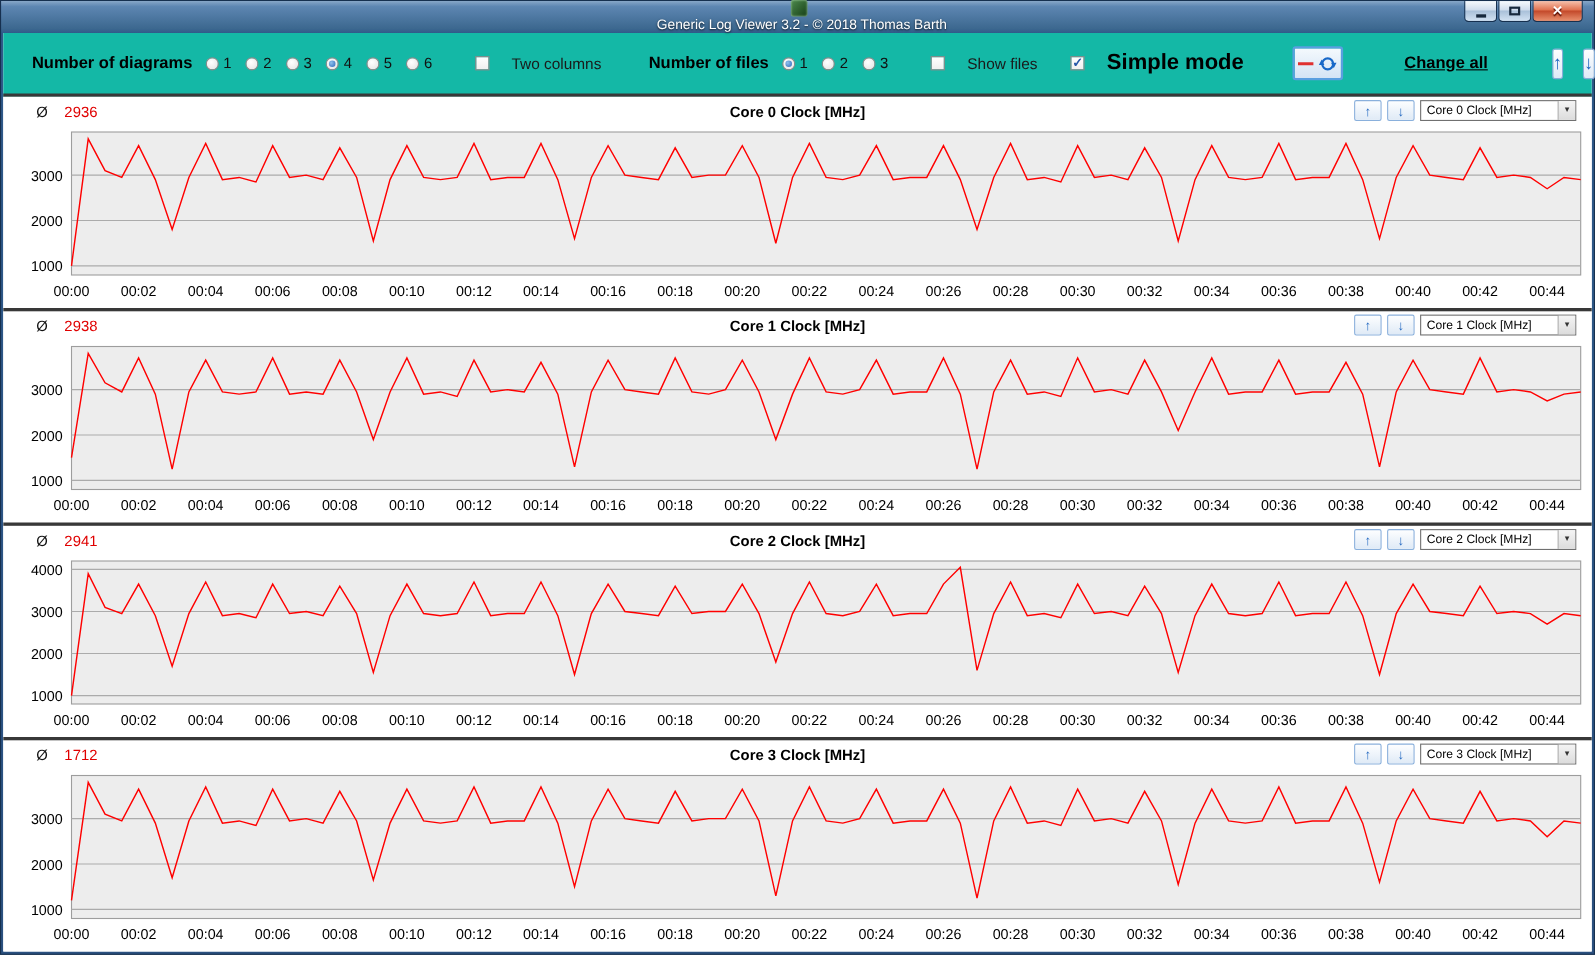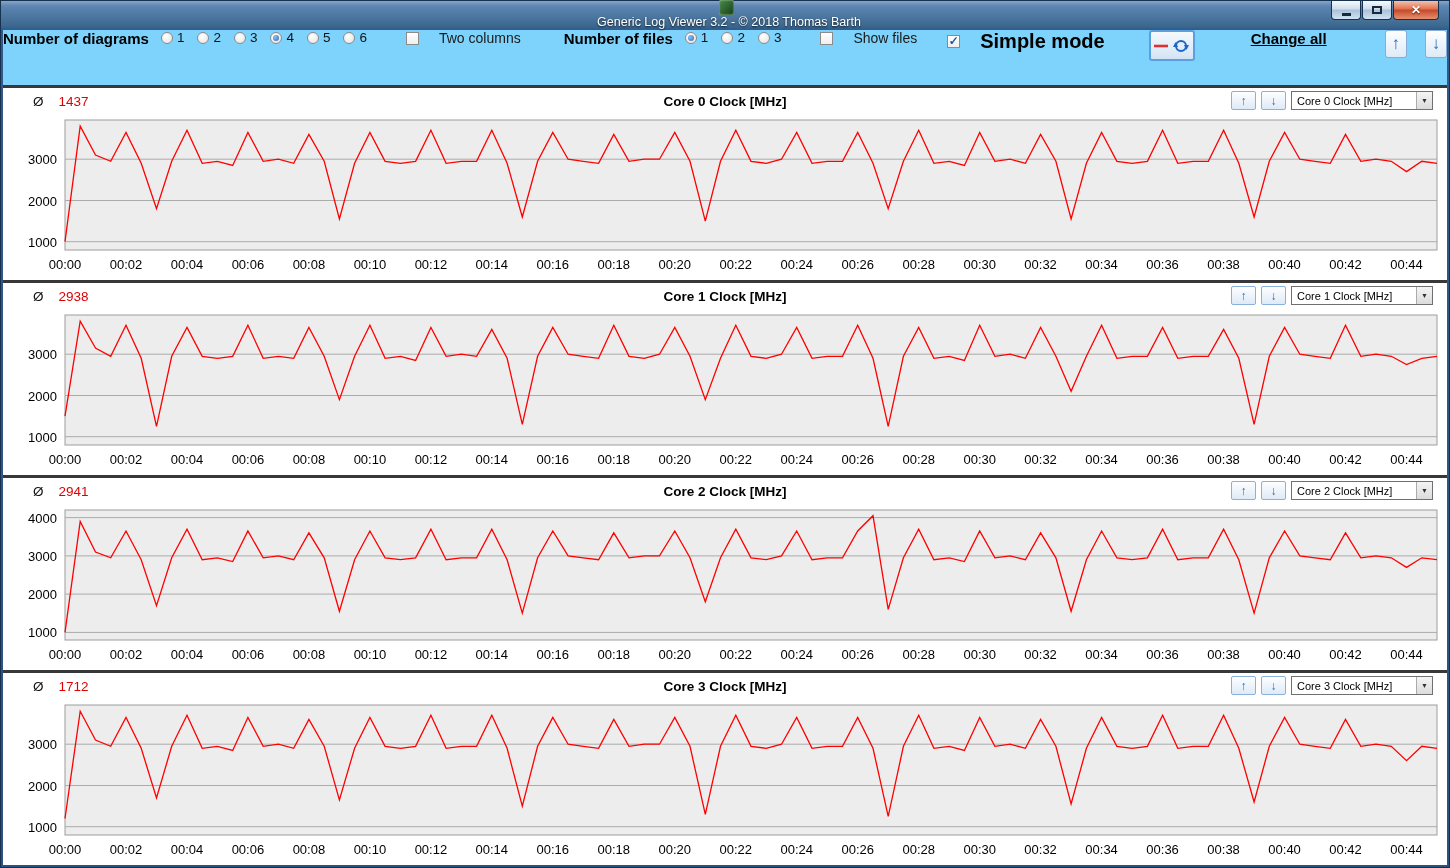--- a/index.html
+++ b/index.html
@@ -19,21 +19,21 @@
     background:linear-gradient(#f6fafd 0%,#cfdcec 45%,#a9c0d9 50%,#d2e2f2 100%);
     display:flex; align-items:center; justify-content:center; padding:0; cursor:pointer; }
   .cap-btn.close{ width:46px; background:linear-gradient(#f6c0ab 0%,#e0714f 45%,#c3492a 50%,#e8906e 100%); }
   .min-glyph{ width:9px; height:3px; background:#17293d; margin-top:9px; }
   .max-glyph{ width:10px; height:8px; border:2px solid #17293d; background:transparent; }
   .close-glyph{ color:#fff; font-size:12px; font-weight:bold; text-shadow:0 1px 1px #5a1005; }
 
   .content{ height:835px; background:#fff; display:flex; flex-direction:column; }
 
   
-  .toolbar{ height:58px; background:#7dd3fc; display:flex; align-items:flex-start; 
+  .toolbar{ height:58px; background:#14b8a6; display:flex; align-items:center; padding-left:26px;
     border-bottom:3px solid #383838; }
   .tb-label{ font-weight:bold; font-size:15px; color:#000; margin-right:12px; white-space:nowrap; }
   .radio-group{ display:inline-flex; align-items:center; }
   .radio-item{ display:inline-flex; align-items:center; gap:4px; margin-right:13px; cursor:pointer; }
   .rb{ width:12px; height:12px; border:1px solid #8b8b8b; border-radius:50%;
     background:radial-gradient(circle at 40% 35%,#fff,#e2e2e2); }
   .rb.on::after{ content:""; display:block; width:6px; height:6px; margin:2px; border-radius:50%;
     background:radial-gradient(circle at 35% 35%,#8fc1ee,#2a66b8); }
   .rlabel{ font-size:13.5px; color:#111; }
   .check-item{ display:inline-flex; align-items:center; gap:20px; cursor:pointer; }
@@ -180,21 +180,21 @@
           <span>↓</span>
         </button>
     </div>
 
     <main class="charts">
 
       <section class="panel">
         <div class="panel-header">
           <div class="avg-block">
             <span class="avg-sym">Ø</span>
-            <span class="avg-val">1437</span>
+            <span class="avg-val">2936</span>
           </div>
           <div class="panel-title">Core 0 Clock [MHz]</div>
           <div class="panel-ctrls">
             <button class="mini-btn">
                 <span>↑</span>
               </button>
             <button class="mini-btn">
                 <span>↓</span>
               </button>
             <div class="dropdown">

